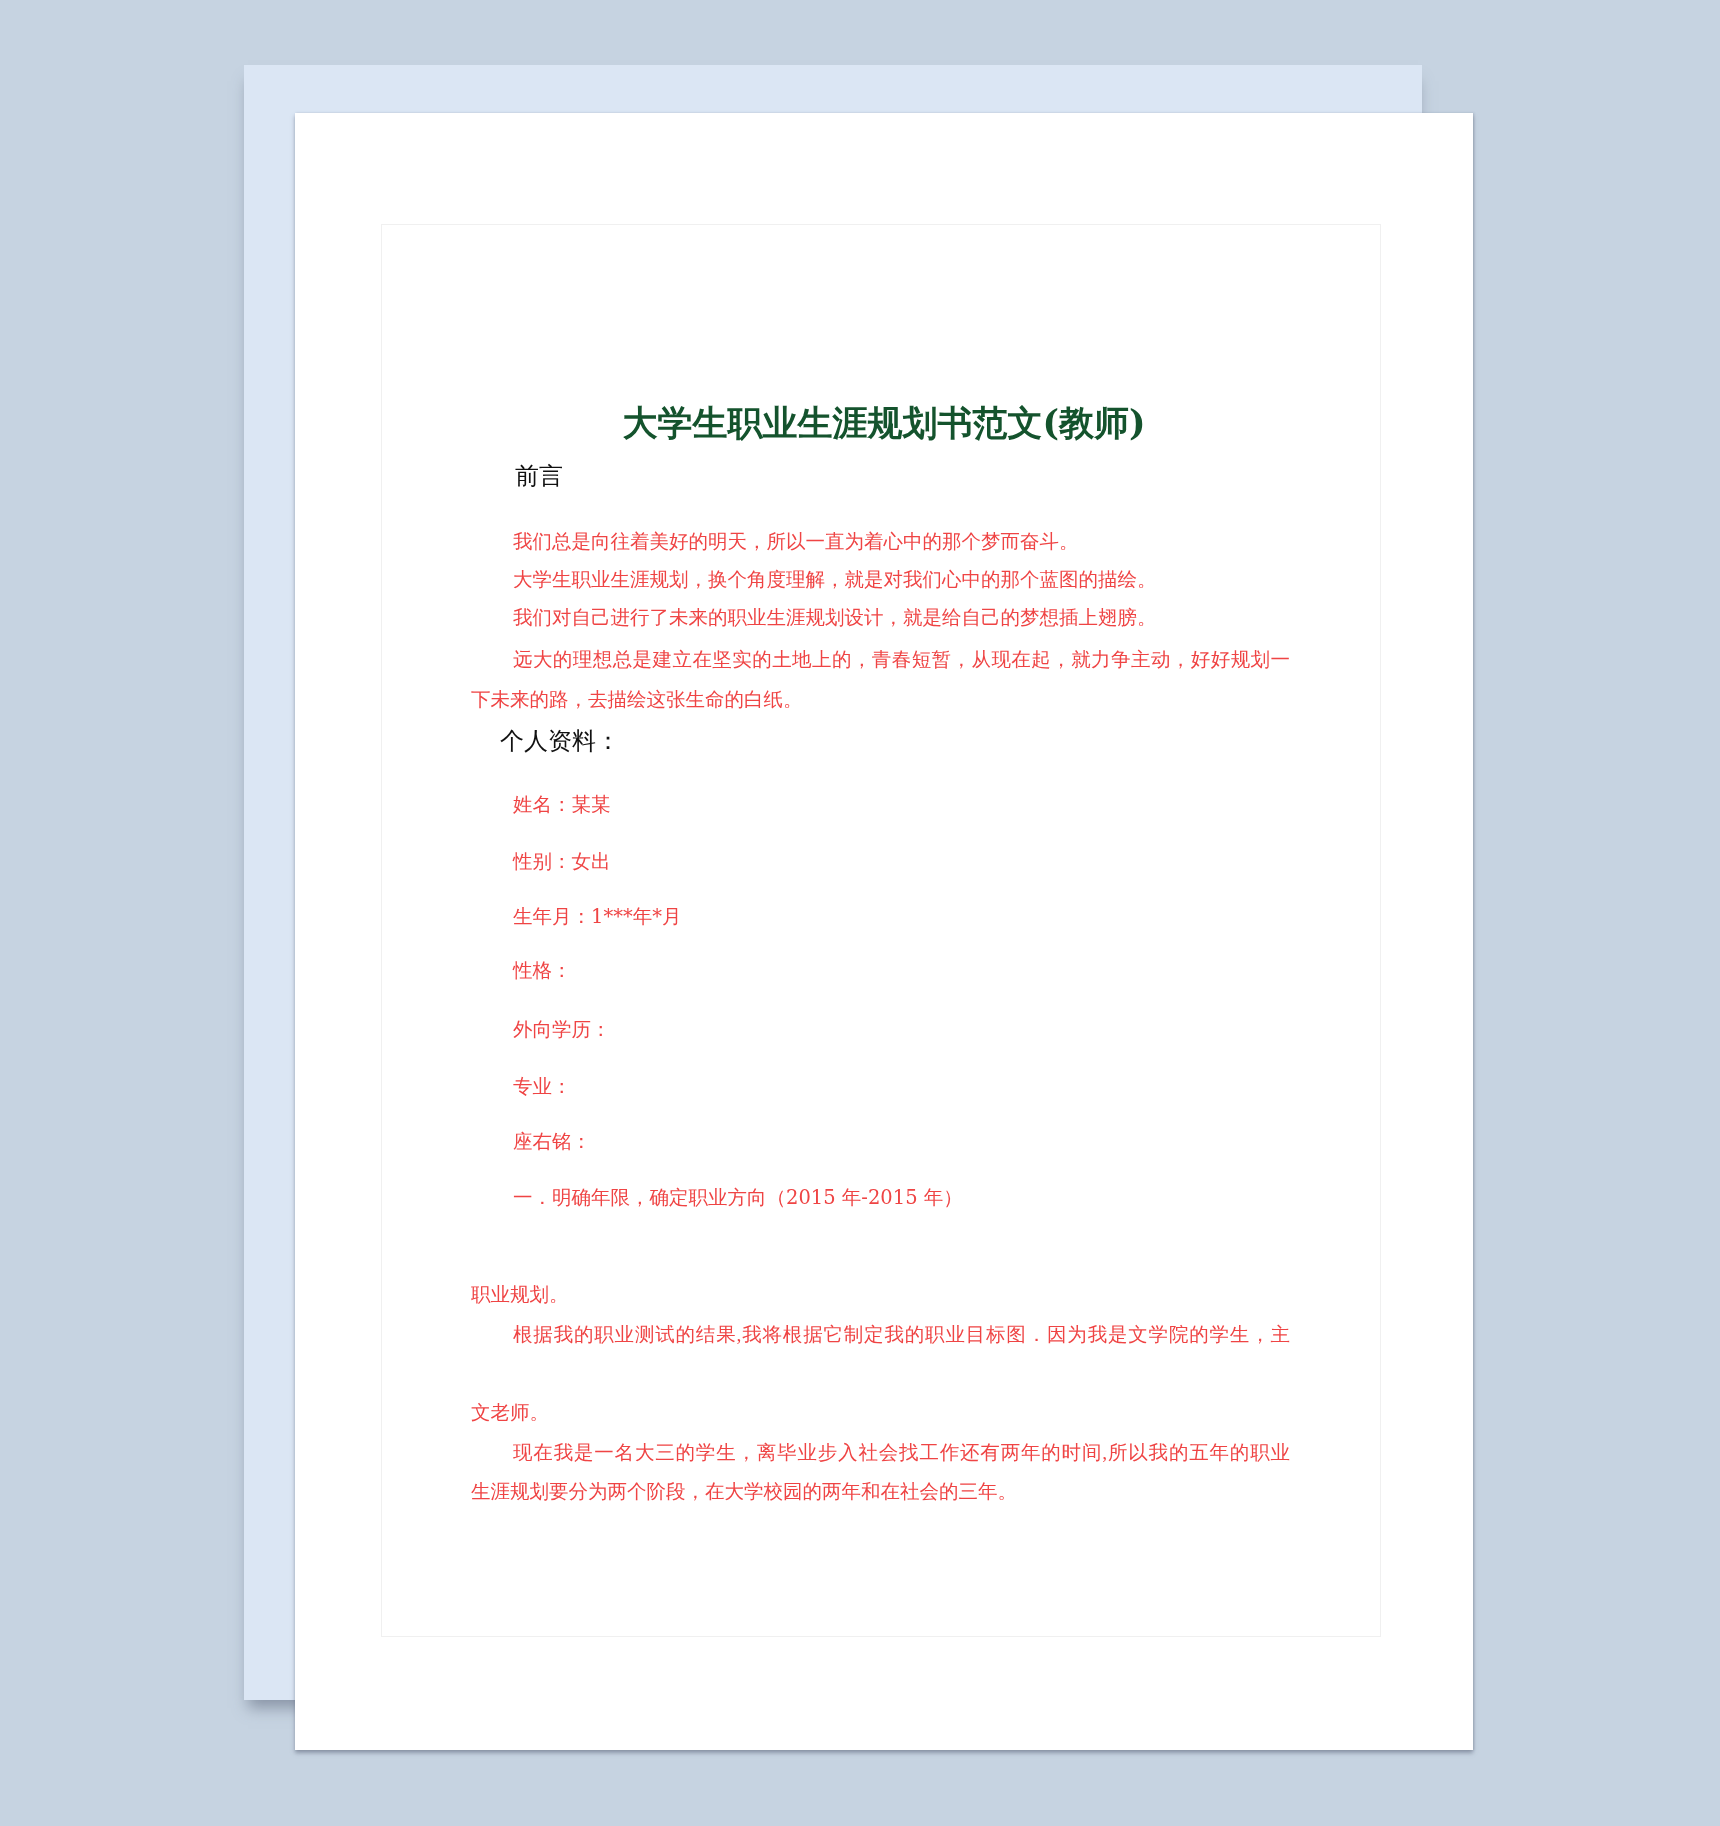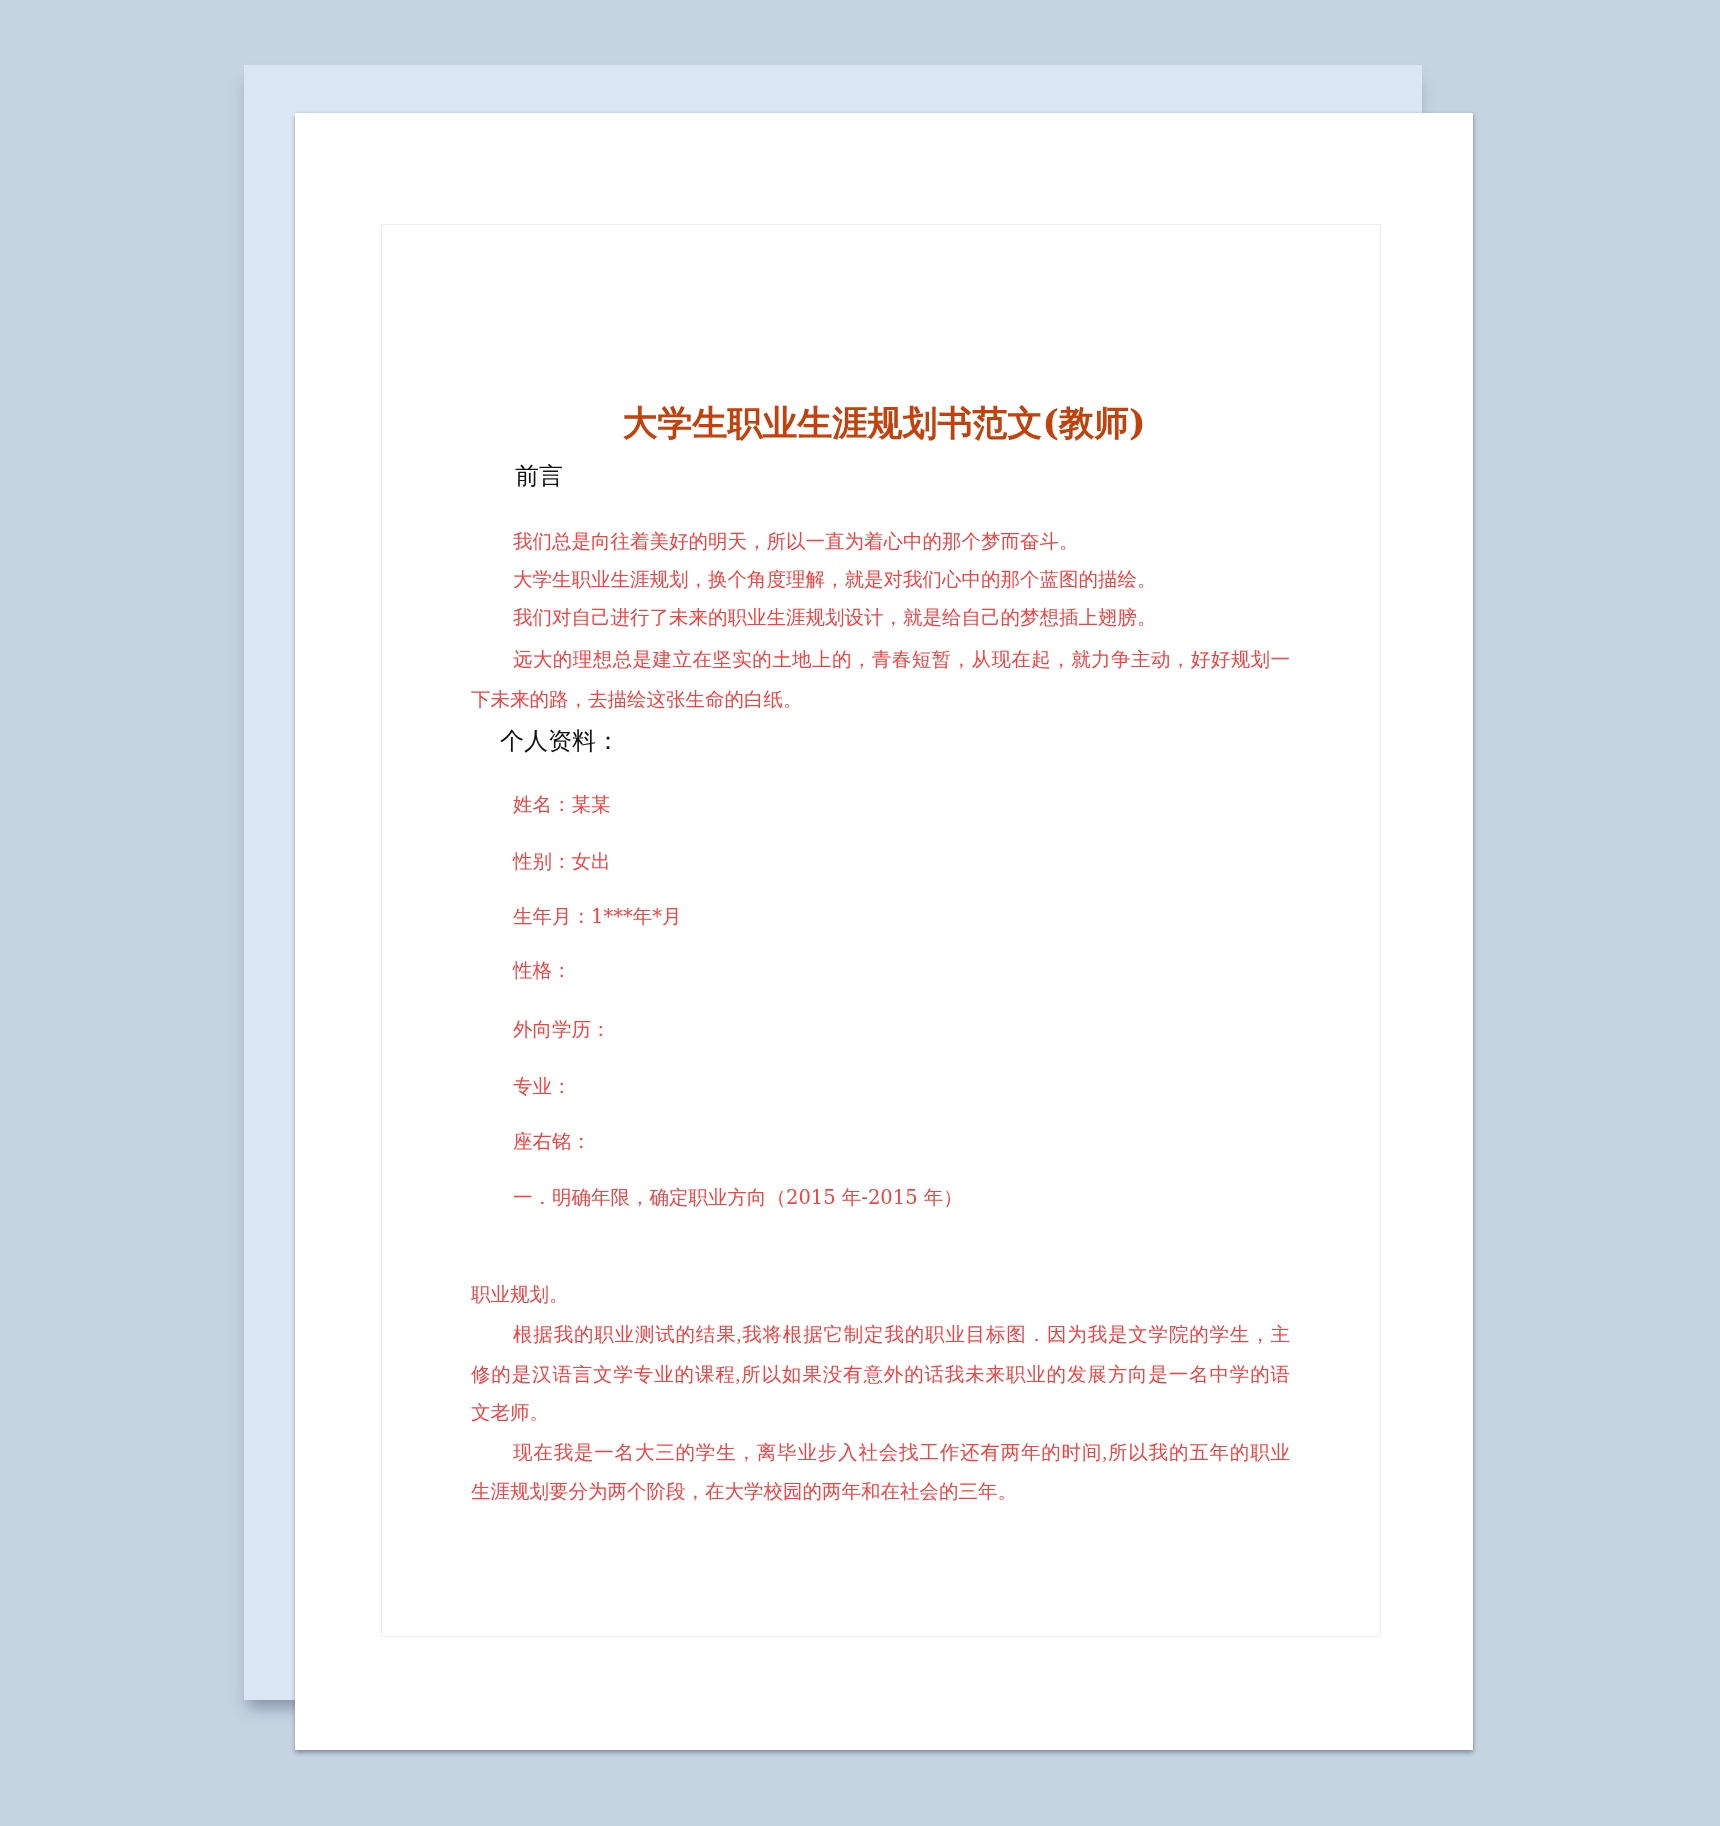--- a/index.html
+++ b/index.html
@@ -21,21 +21,21 @@
   }
   .inner-border {
     position: absolute; left: 86px; top: 111px; width: 1000px; height: 1413px;
     border: 1px solid #f0f0f0; box-sizing: border-box;
   }
   .line {
     position: absolute; white-space: nowrap; line-height: 1;
   }
   .title {
     left: 0; width: 100%; text-align: center; top: 292px;
-    font-size: 35px; font-weight: bold; color: #c2410c;
+    font-size: 35px; font-weight: bold; color: #14532d;
   }
   .heading { font-size: 24px; color: #111; }
   .body { font-size: 19.5px; color: #ef4444; }
   .justify {
     text-align: justify; text-align-last: justify; font-family: Liberation Serif, serif;
   }
 </style>
 </head>
 <body>
 
@@ -61,17 +61,16 @@
   <div class="line body" style="left:218px; top:794px;">生年月：1***年*月</div>
   <div class="line body" style="left:218px; top:850px;font-family:Liberation Mono, monospace;">性格：</div>
   <div class="line body" style="left:218px; top:907px;">外向学历：</div>
   <div class="line body" style="left:218px; top:964px;">专业：</div>
   <div class="line body" style="left:218px; top:1019px;">座右铭：</div>
 
   <div class="line body" style="left:218px; top:1075px;">一．明确年限，确定职业方向（2015 年-2015 年）</div>
 
   <div class="line body" style="left:176px; top:1172px;">职业规划。</div>
   <div class="line body justify" style="left:218px; top:1212px; width:777px;">根据我的职业测试的结果,我将根据它制定我的职业目标图．因为我是文学院的学生，主</div>
-  <div class="line body justify" style="left:176px; top:1252px; width:819px;">修的是汉语言文学专业的课程,所以如果没有意外的话我未来职业的发展方向是一名中学的语</div>
   <div class="line body" style="left:176px; top:1290px;">文老师。</div>
   <div class="line body justify" style="left:218px; top:1330px; width:777px;">现在我是一名大三的学生，离毕业步入社会找工作还有两年的时间,所以我的五年的职业</div>
   <div class="line body" style="left:176px; top:1369px;">生涯规划要分为两个阶段，在大学校园的两年和在社会的三年。</div>
 </div>
 
 </body></html>

